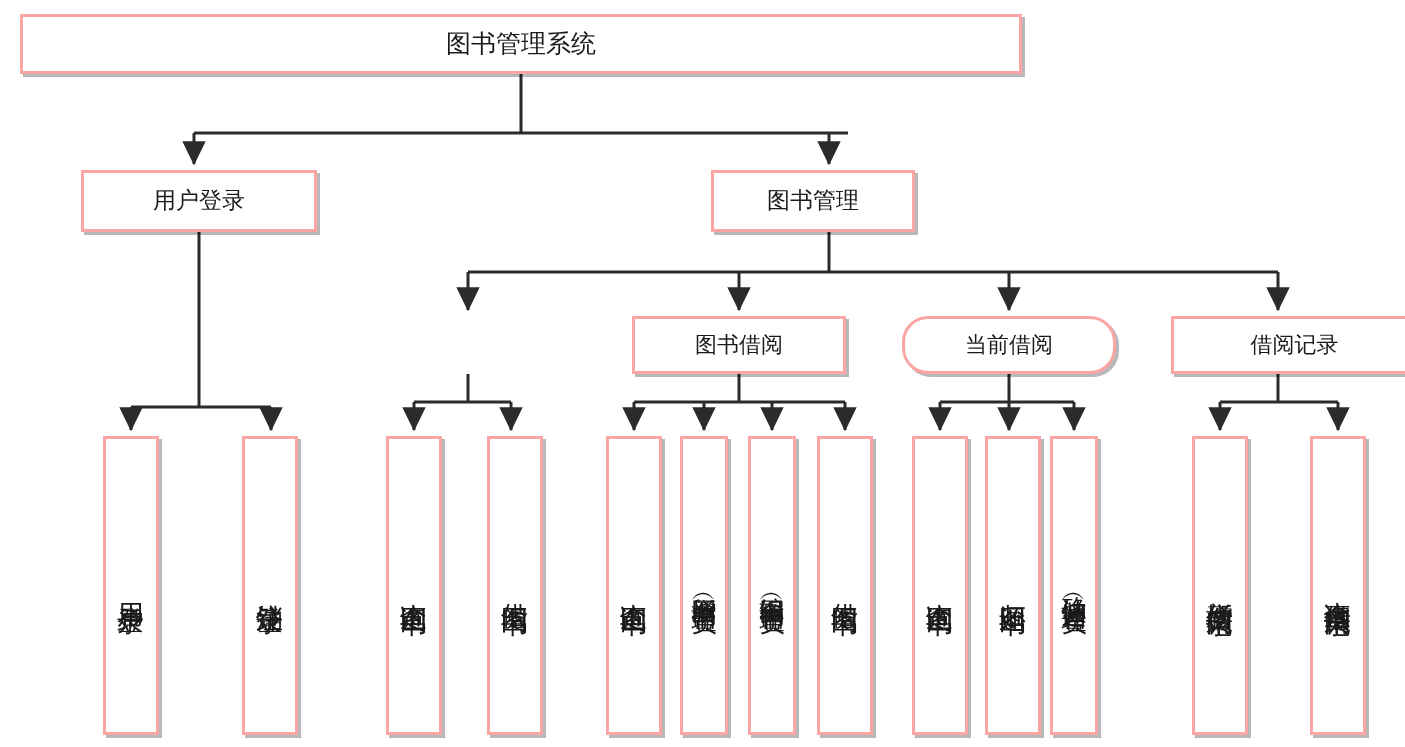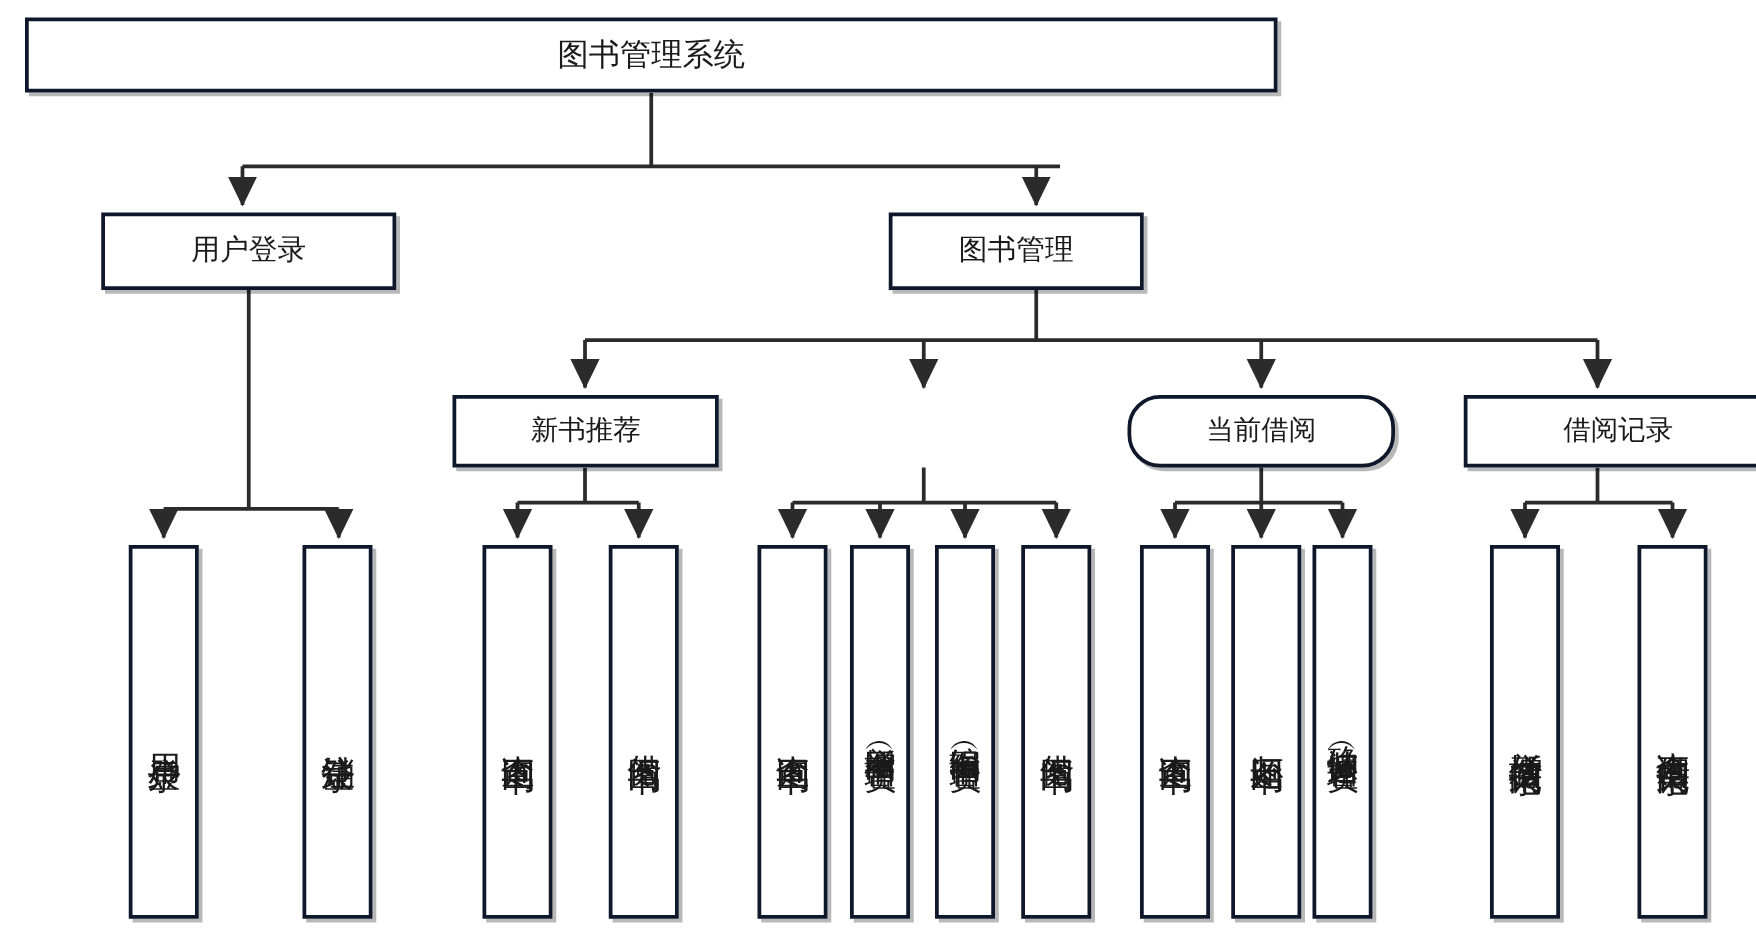--- a/index.html
+++ b/index.html
@@ -13,21 +13,21 @@
   #canvas{position:absolute;left:0;top:0;width:1405px;height:747px;}
 
   
   svg.links{position:absolute;left:0;top:0;width:1405px;height:747px;pointer-events:none;}
 
   
   .node{
     position:absolute;
     box-sizing:border-box;
     background:#ffffff;
-    border:3px solid #0f172a;
+    border:3px solid #fca5a5;
     box-shadow:3px 3px 0 0 rgba(0,0,0,0.28);
     display:flex;
     align-items:center;
     justify-content:center;
     color:#1a1a1a;
     z-index:2;
   }
   .node .txt{
     display:block;
     text-align:center;
@@ -154,22 +154,22 @@
     <span class="txt">图书管理系统</span>
   </div>
 
   <div class="node n-l2 n-login">
     <span class="txt">用户登录</span>
   </div>
   <div class="node n-l2 n-bookmgmt">
     <span class="txt">图书管理</span>
   </div>
 
-  <div class="node n-l3 n-newbook">
-    <span class="txt">新书推荐</span>
+  <div class="node n-l3 n-borrow">
+    <span class="txt">图书借阅</span>
   </div>
   <div class="node n-l3 n-current">
     <span class="txt">当前借阅</span>
   </div>
   <div class="node n-l3 n-record">
     <span class="txt">借阅记录</span>
   </div>
 
   <div class="node leaf lf-1">
     <span class="txt">用户登录</span>

